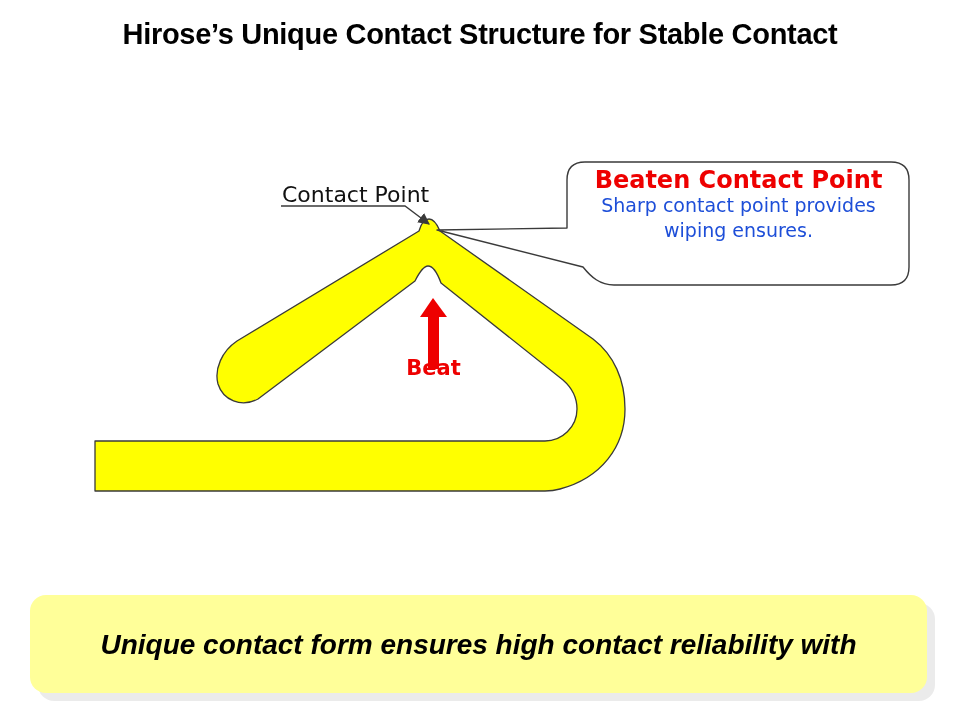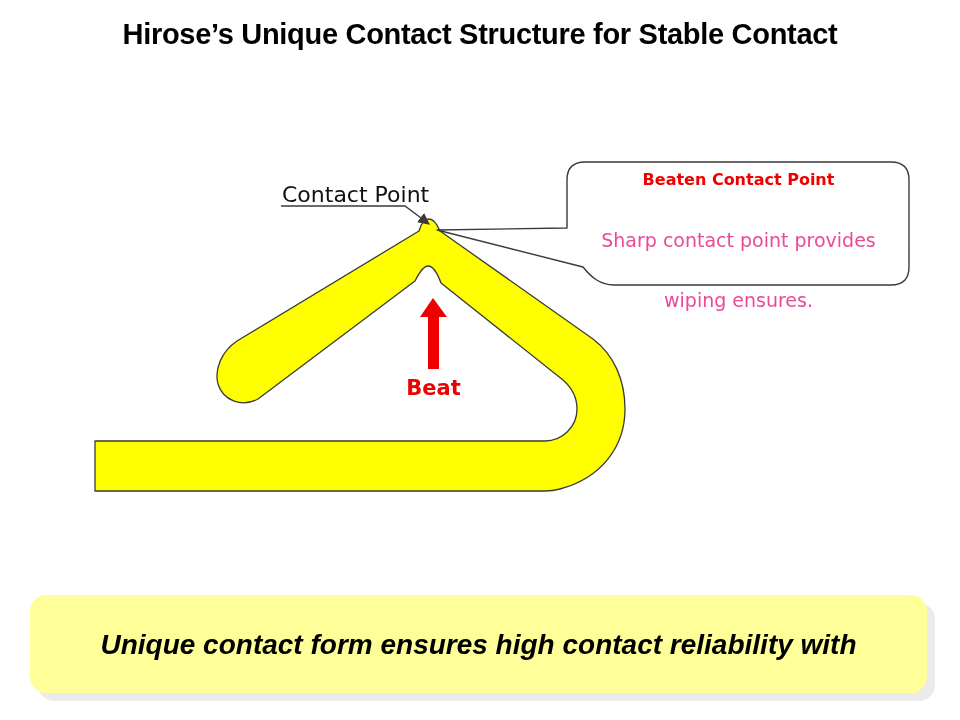--- a/index.html
+++ b/index.html
@@ -25,30 +25,29 @@
   .contact-point-label{
     position:absolute;left:282px;top:184px;
     font-size:22px;line-height:21px;color:#111111;
     white-space:nowrap;
   }
   .callout-text{
     position:absolute;left:568px;top:167px;width:341px;
     text-align:center;
   }
   .callout-heading{
-    font-weight:bold;font-size:16px;line-height:26px;color:#EE0000;
+    font-weight:bold;font-size:24px;line-height:26px;color:#EE0000;
     white-space:nowrap;
   }
   .callout-body-line{
-    font-size:19px;line-height:25px;color:#ec4899;
+    font-size:19px;line-height:25px;color:#1d4ed8;
     white-space:nowrap;
-    margin-top:35px;
   }
   .beat-label{
-    position:absolute;left:393px;top:376px;width:81px;
+    position:absolute;left:393px;top:356px;width:81px;
     text-align:center;
     font-weight:bold;font-size:21px;line-height:24px;color:#EE0000;
     white-space:nowrap;
   }
   .banner{
     position:absolute;left:30px;top:595px;width:897px;height:98px;
     background:#FFFF99;
     border-radius:16px;
     box-shadow:8px 8px 0 rgba(0,0,0,0.08);
     display:flex;flex-direction:row;align-items:center;justify-content:center;

